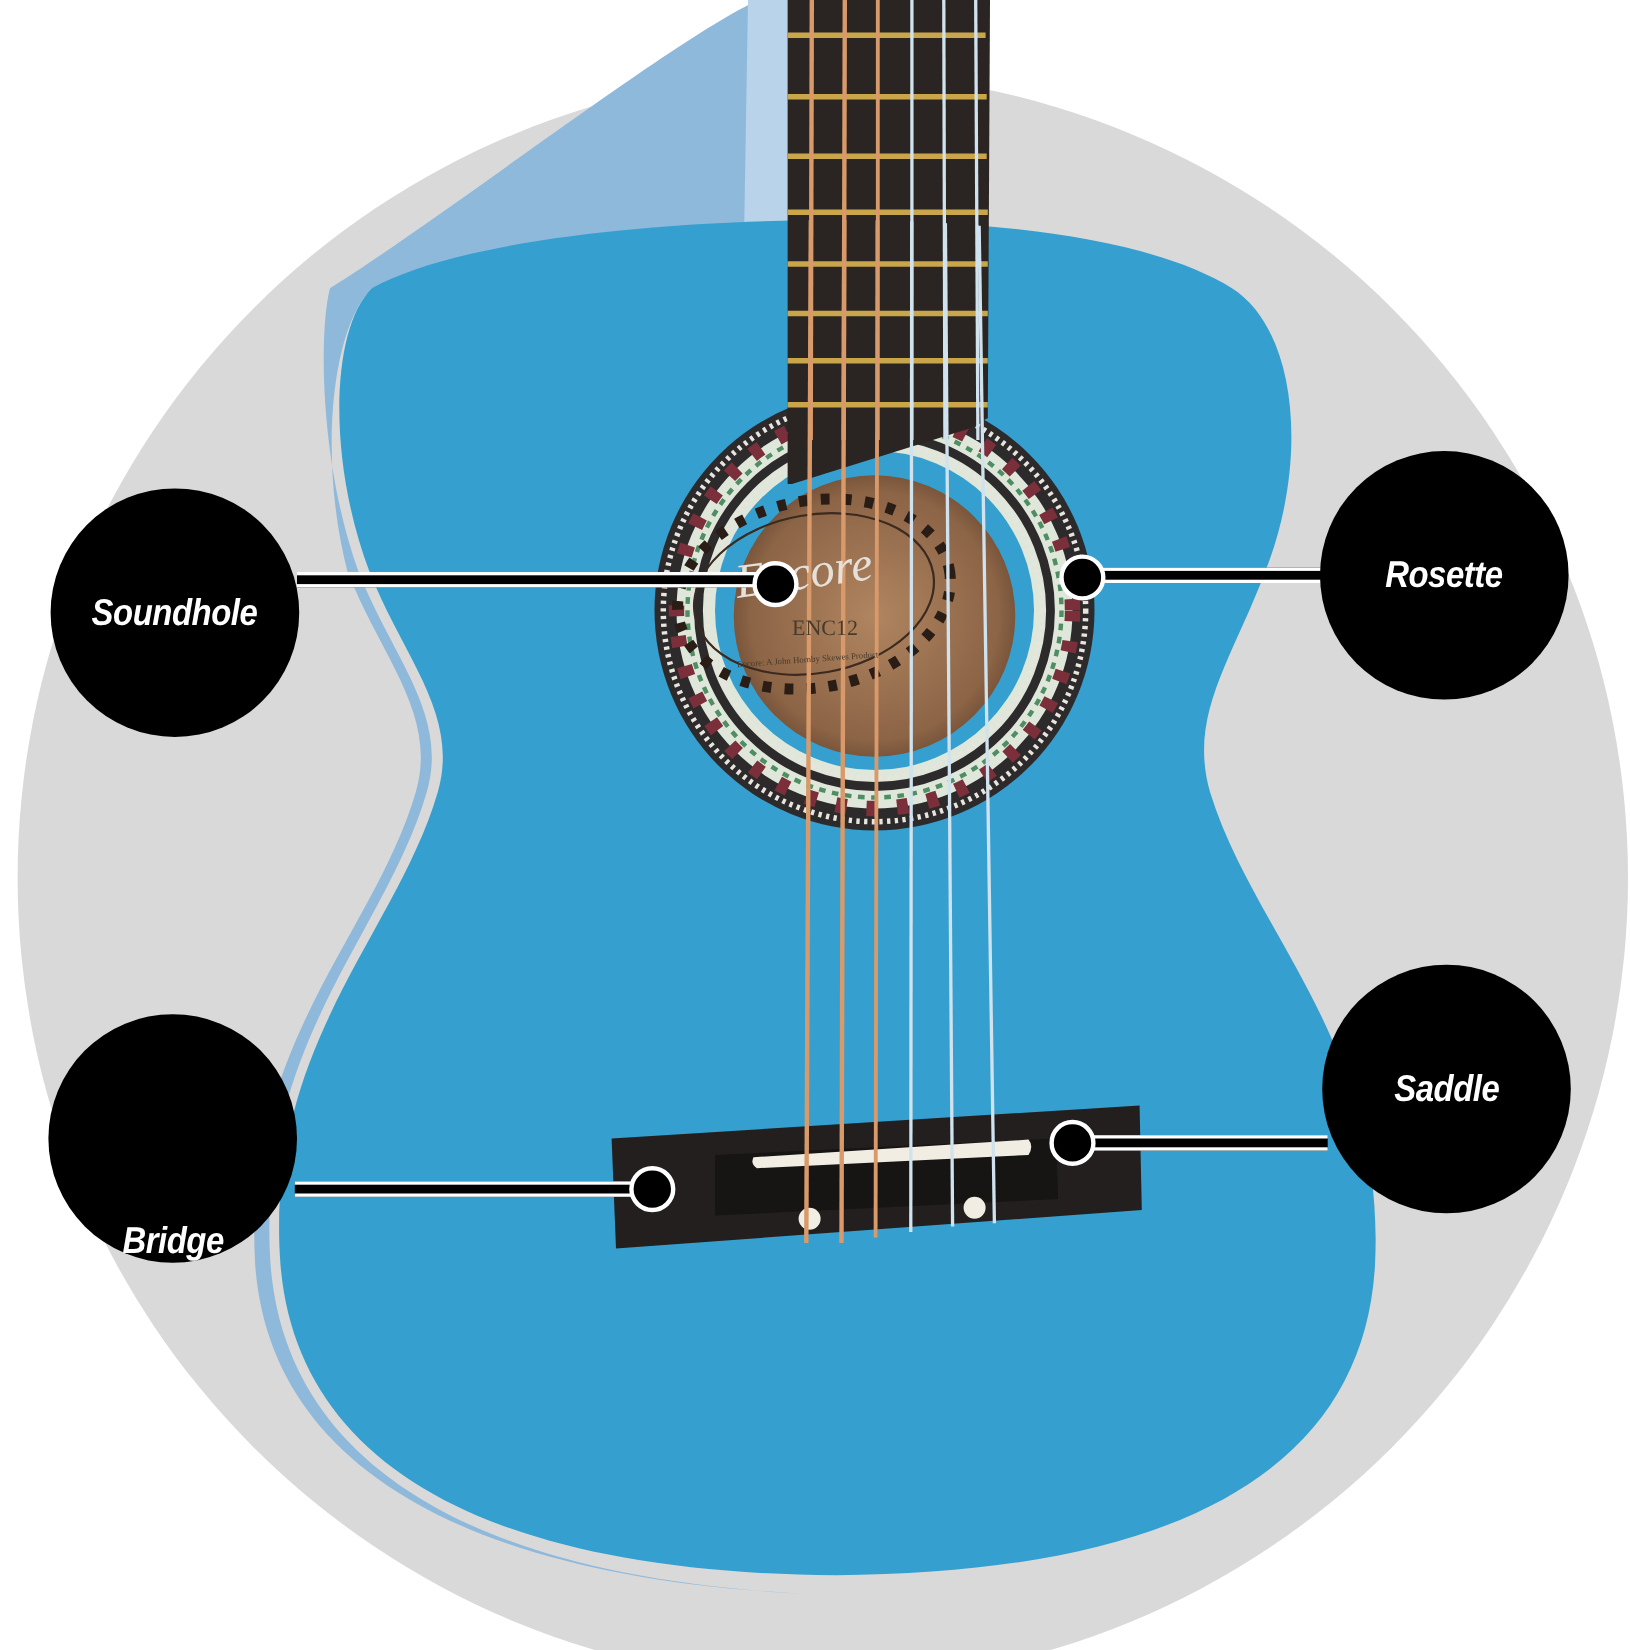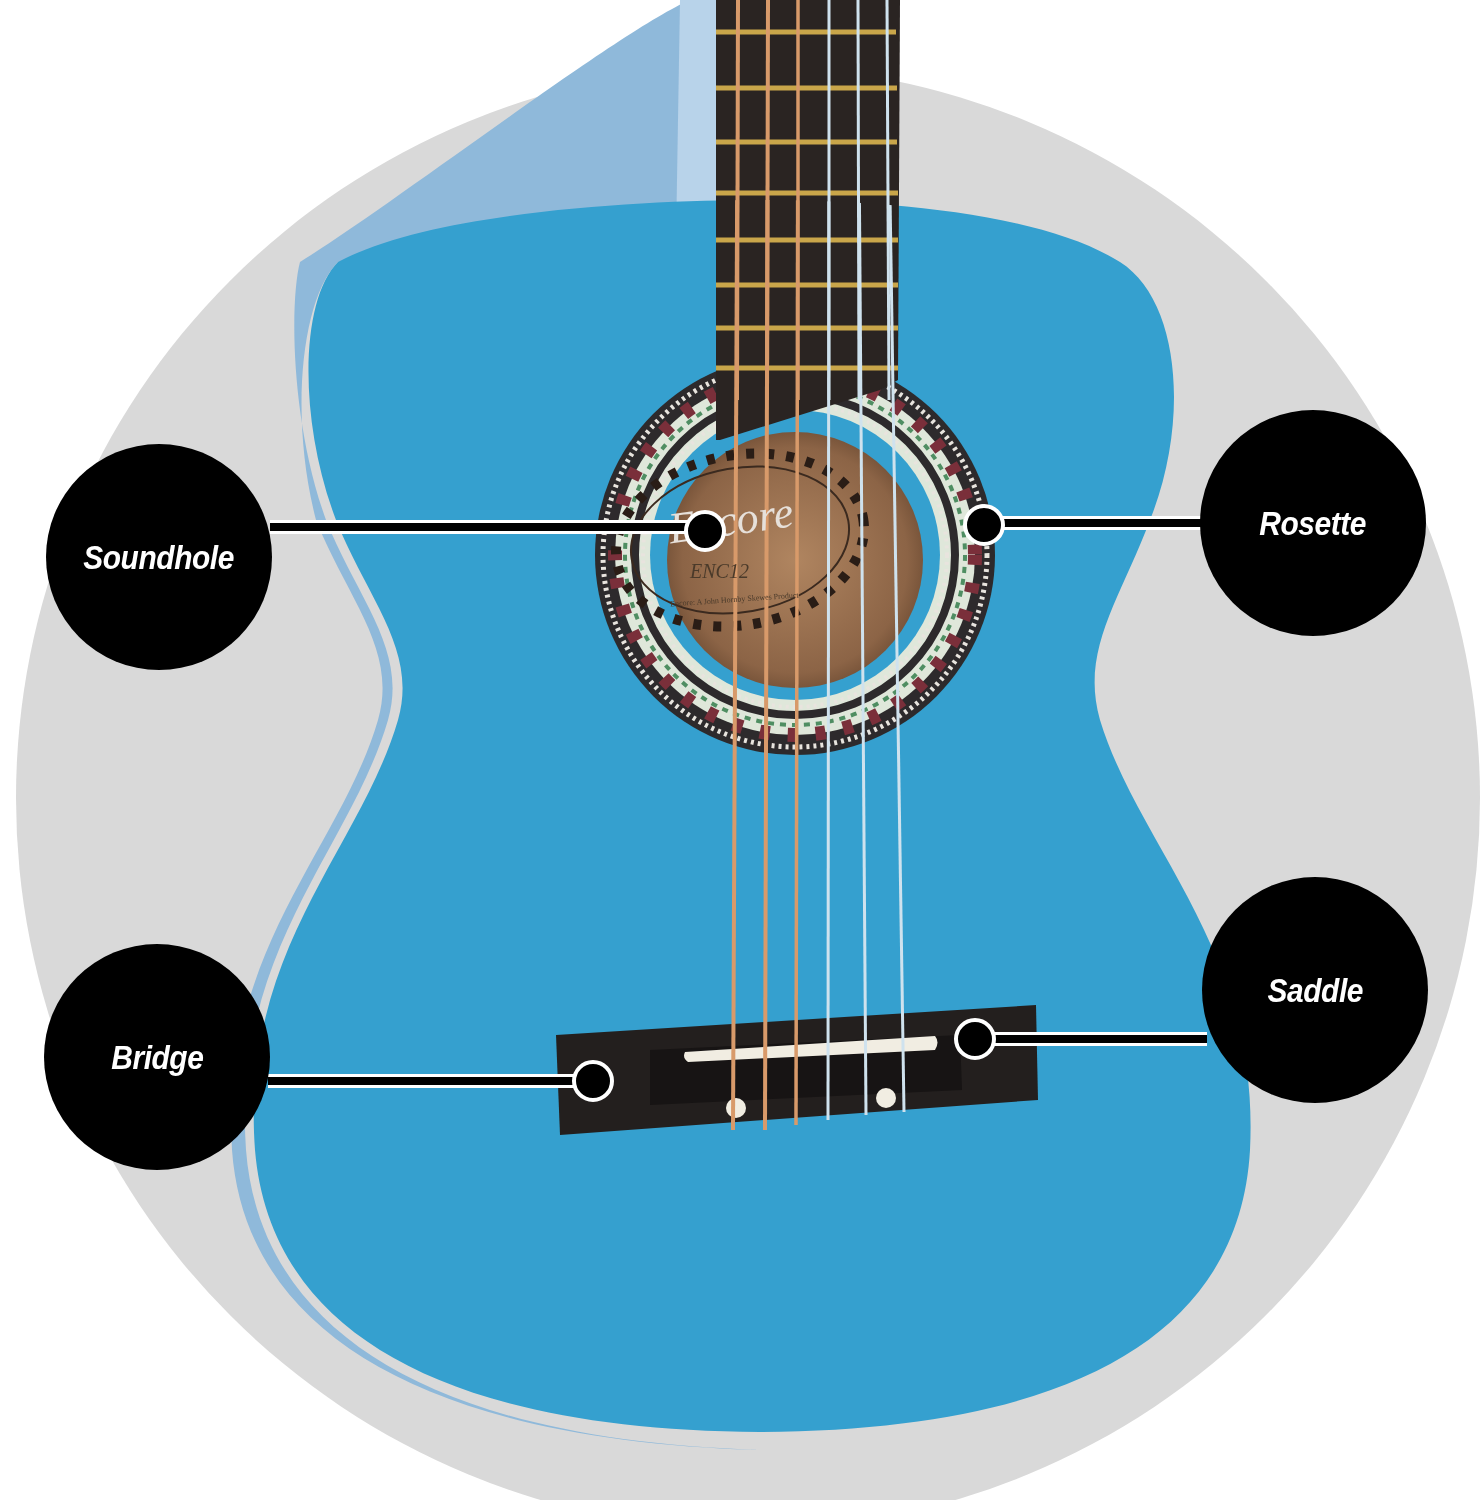--- a/index.html
+++ b/index.html
@@ -92,38 +92,38 @@
       <line x1="738" y1="0" x2="737" y2="400" stroke="#d89a6a" stroke-width="4"></line>
       <line x1="768" y1="0" x2="767" y2="400" stroke="#d89a6a" stroke-width="4"></line>
       <line x1="798" y1="0" x2="798" y2="400" stroke="#d89a6a" stroke-width="3.5"></line>
       <line x1="829" y1="0" x2="829" y2="400" stroke="#cfe2ee" stroke-width="3"></line>
       <line x1="858" y1="0" x2="859" y2="400" stroke="#cfe2ee" stroke-width="3"></line>
       <line x1="887" y1="0" x2="889" y2="400" stroke="#cfe2ee" stroke-width="3"></line>
     </g>
   </svg>
 
   <div class="ann" style="left:668px;top:495px;font-size:44px;font-style:italic;color:#e6e0da;transform:rotate(-8deg);">Encore</div>
-  <div class="ann" style="left:690px;top:560px;font-size:20px;font-style:italic;">ENC12</div>
+  <div class="ann" style="left:720px;top:560px;font-size:20px;">ENC12</div>
   <div class="ann" style="left:670px;top:595px;font-size:8px;transform:rotate(-4deg);">Encore: A John Hornby Skewes Product</div>
 
   <div class="leader" style="left:270px;top:520px;width:430px;"></div>
   <div class="dot" style="left:684px;top:510px;"></div>
   <div class="label-circle" style="left:46px;top:444px;width:226px;height:226px;">
     <span class="label-text">Soundhole</span>
   </div>
 
   <div class="leader" style="left:985px;top:516px;width:220px;"></div>
   <div class="dot" style="left:963px;top:504px;"></div>
   <div class="label-circle" style="left:1200px;top:410px;width:226px;height:226px;">
     <span class="label-text">Rosette</span>
   </div>
 
   <div class="leader" style="left:268px;top:1074px;width:320px;"></div>
   <div class="dot" style="left:572px;top:1060px;"></div>
-  <div class="label-circle" style="left:44px;top:944px;width:226px;height:226px;">
+  <div class="label-circle" style="left:44px;top:922px;width:226px;height:226px;align-items:flex-end;">
     <span class="label-text">Bridge</span>
   </div>
 
   <div class="leader" style="left:975px;top:1032px;width:232px;"></div>
   <div class="dot" style="left:954px;top:1018px;"></div>
   <div class="label-circle" style="left:1202px;top:877px;width:226px;height:226px;">
     <span class="label-text">Saddle</span>
   </div>
 
 </div>

